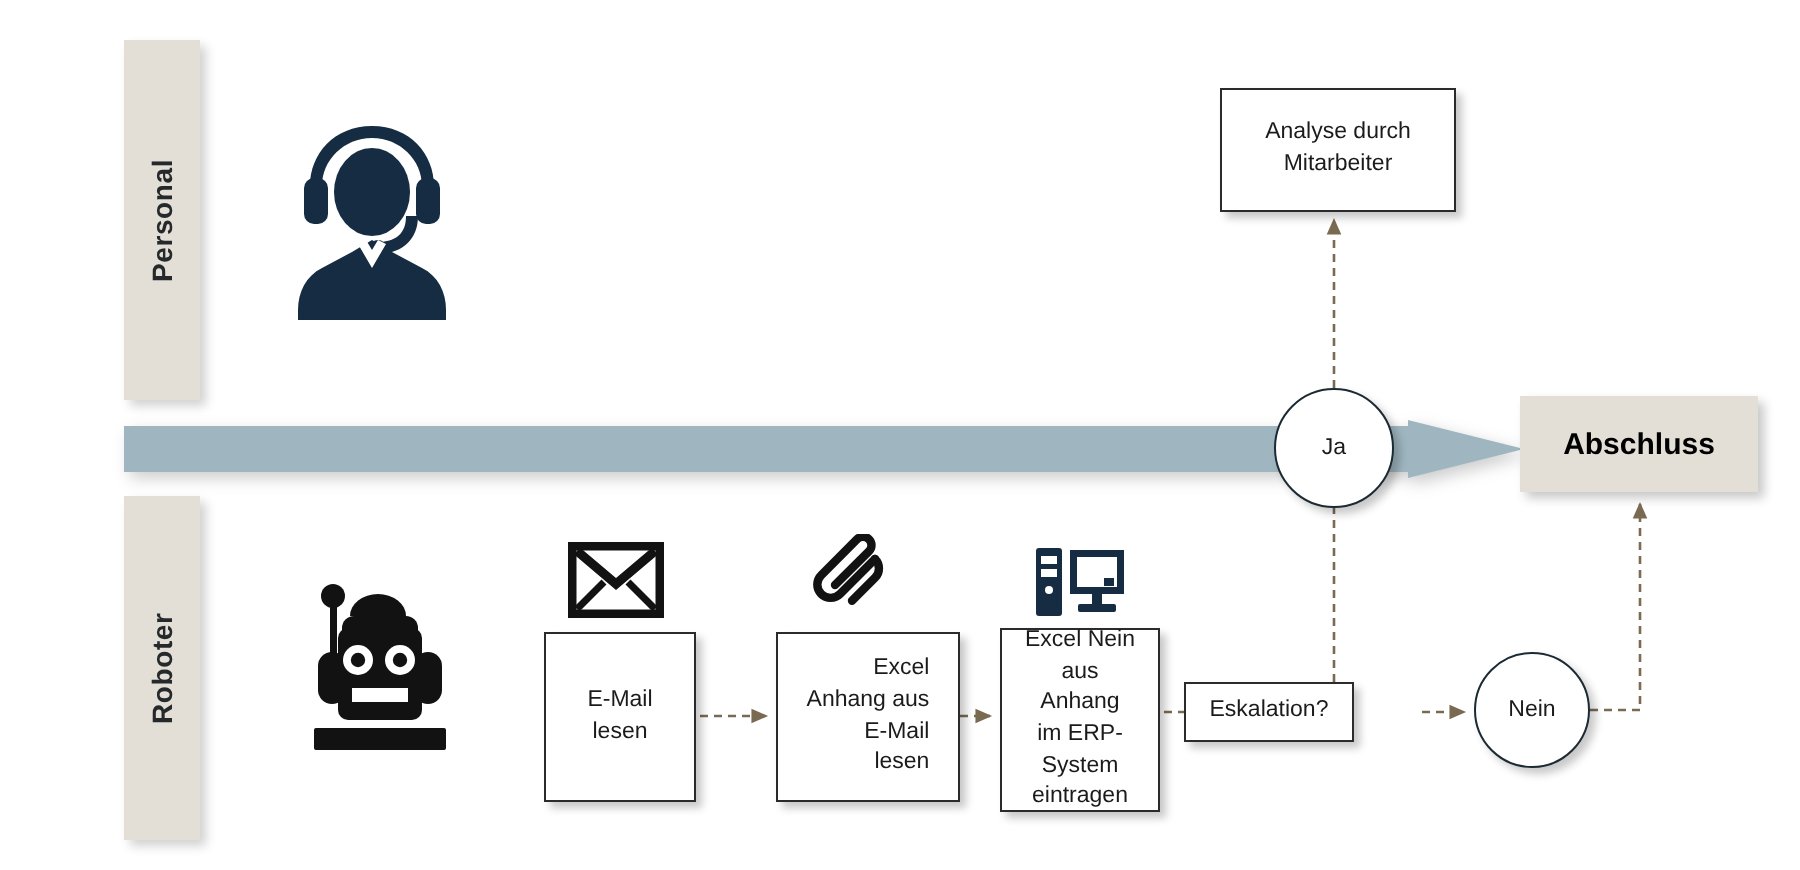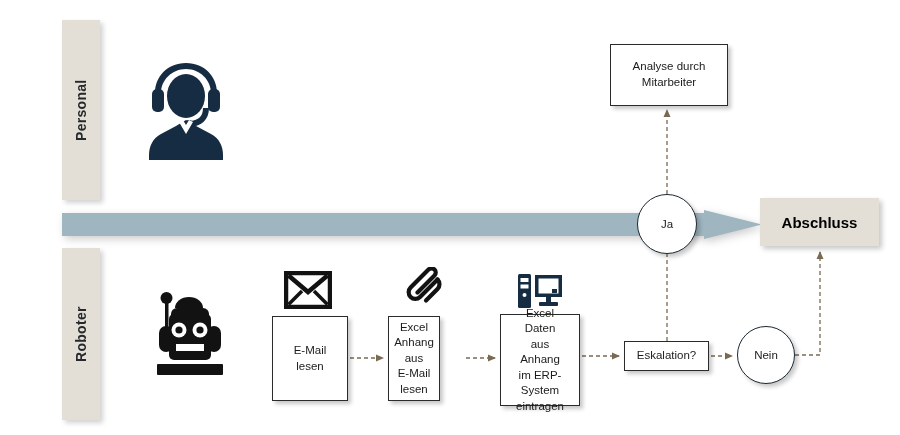--- a/index.html
+++ b/index.html
@@ -238,32 +238,32 @@
 
     <path d="M795 355 L820 355 L820 252" fill="none" stroke="#7A6A52" stroke-width="1.3" stroke-dasharray="4 3" marker-end="url(#arrowhead)"></path>
   </svg>
 
   <div class="pbox" id="node-analyse" style="left: 610px; top: 44px; width: 118px; height: 62px;">Analyse durch
 Mitarbeiter</div>
 
   <div class="pbox" id="node-email_lesen" style="left: 272px; top: 316px; width: 76px; height: 85px;">E-Mail
 lesen</div>
 
-  <div class="pbox" id="node-excel_anhang" style="left: 388px; top: 316px; width: 52px; height: 85px;">Excel
+  <div class="pbox" id="node-excel_anhang" style="left: 388px; top: 316px; width: 92px; height: 85px; text-align: right;">Excel
 Anhang aus
 E-Mail
 lesen</div>
 
-  <div class="pbox" id="node-erp_eintragen" style="left: 500px; top: 314px; width: 80px; height: 92px;">Excel Daten
+  <div class="pbox" id="node-erp_eintragen" style="left: 500px; top: 314px; width: 80px; height: 92px;">Excel Nein
 aus Anhang
 im ERP-
 System
 eintragen</div>
 
-  <div class="pbox" id="node-eskalation" style="left: 624px; top: 341px; width: 85px; height: 30px;">Eskalation?</div>
+  <div class="pbox" id="node-eskalation" style="left: 592px; top: 341px; width: 85px; height: 30px;">Eskalation?</div>
 
   <div class="pcircle" id="node-nein" style="left: 737px; top: 326px; width: 58px; height: 58px;">Nein</div>
 
   <div class="pcircle" id="node-ja" style="left: 637px; top: 194px; width: 60px; height: 60px;">Ja</div>
 
   <div class="endbox" id="node-abschluss" style="left: 760px; top: 198px; width: 119px; height: 48px; background: rgb(227, 223, 215);">Abschluss</div>
 
 </div>
 
 </body></html>

